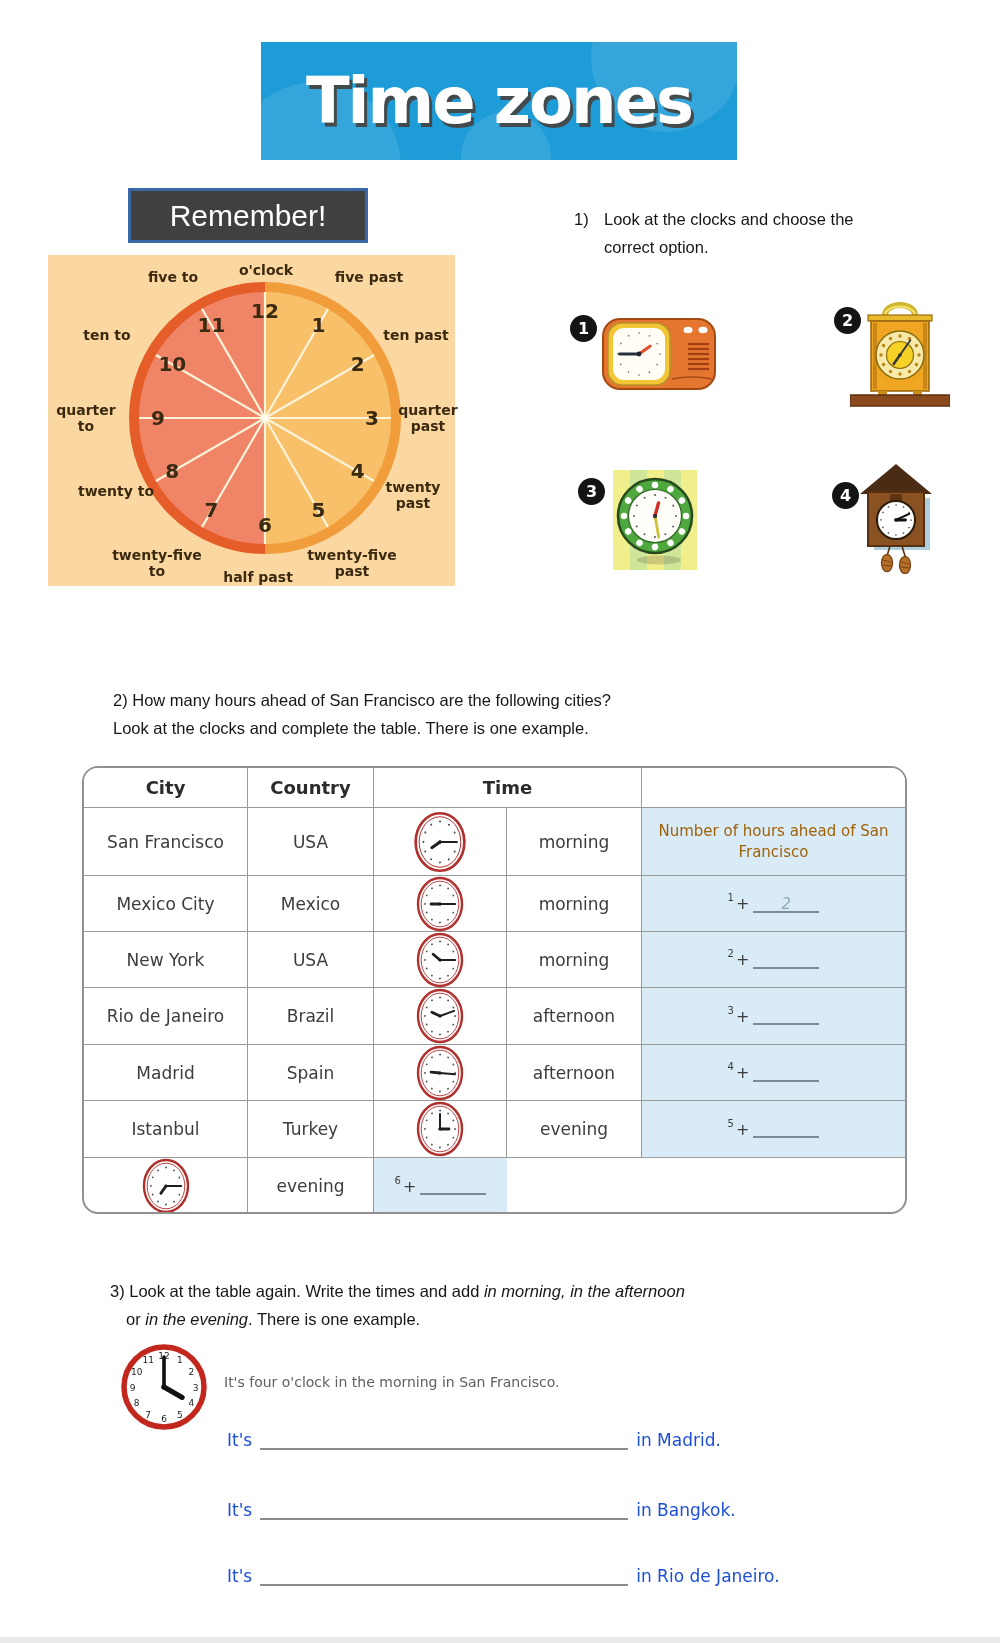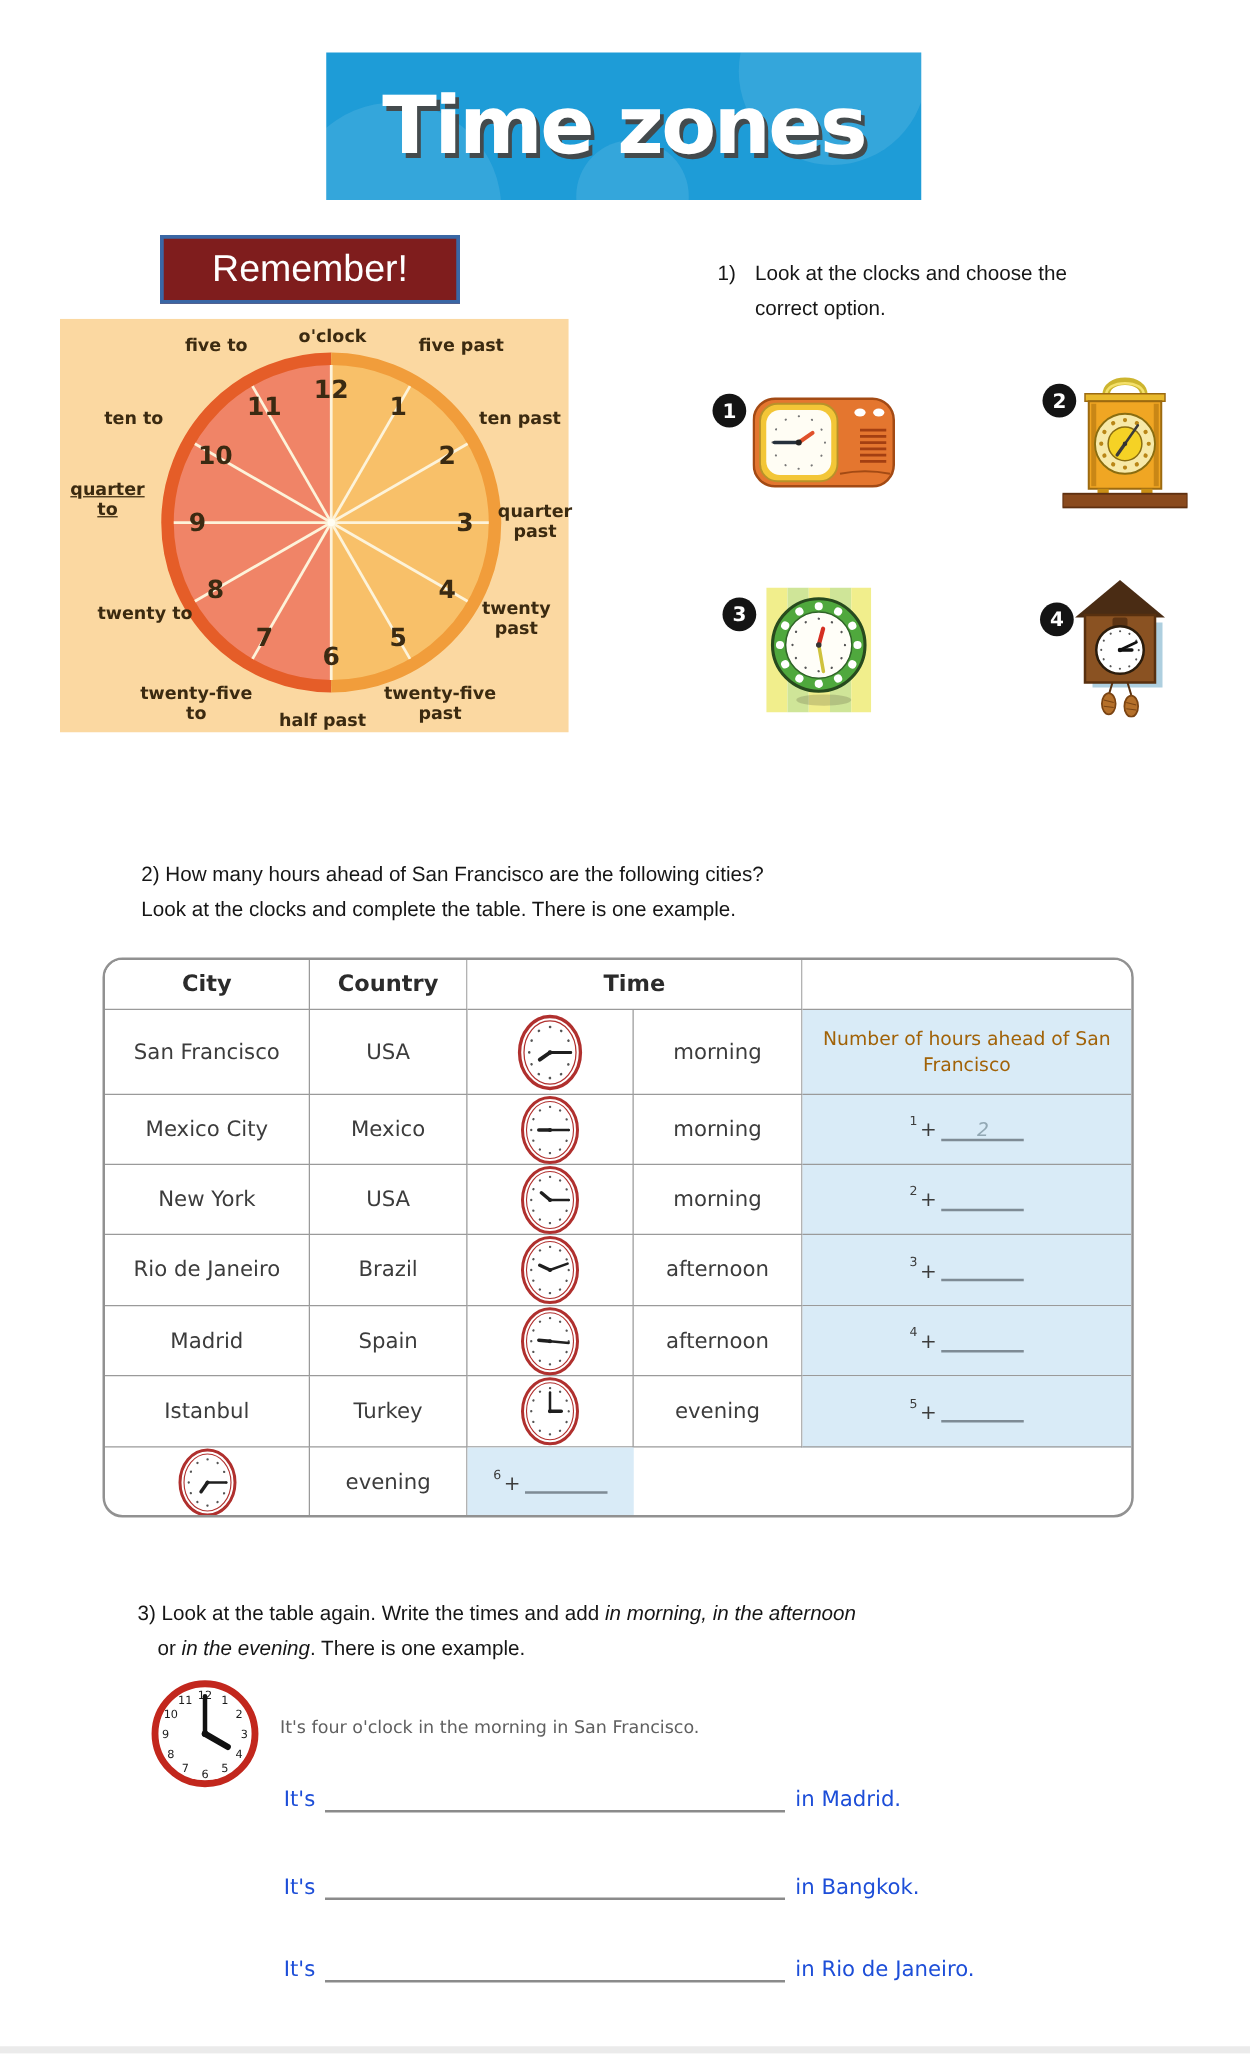--- a/index.html
+++ b/index.html
@@ -8,21 +8,21 @@
   .abs{position:absolute;}
 
   
   .banner{left:261px;top:42px;width:476px;height:118px;overflow:hidden;}
   .banner .bubble{position:absolute;border-radius:50%;background:rgba(255,255,255,0.10);}
   .banner-title{position:relative;width:100%;text-align:center;line-height:118px;
     font-family:"DejaVu Sans",sans-serif;font-weight:bold;font-size:64px;color:#fff;
     letter-spacing:-2px;text-shadow:3px 4px 0 rgba(70,70,70,0.95);}
 
   
-  .remember{left:128px;top:188px;width:240px;height:55px;background:#7f1d1d;border:3px solid #3a67a5;
+  .remember{left:128px;top:188px;width:240px;height:55px;background:#404040;border:3px solid #3a67a5;
     box-sizing:border-box;display:flex;align-items:center;justify-content:center;
     color:#fff;font-size:30px;font-family:"Liberation Sans",sans-serif;}
 
   
   .diagram{left:48px;top:255px;width:407px;height:331px;}
   .diagram .dlabel{position:absolute;transform:translate(-50%,-50%);text-align:center;
     font-weight:bold;font-size:14px;line-height:1.15;color:#3b2a10;}
 
   
   .instr{font-family:"Liberation Sans",sans-serif;font-size:16.5px;color:#161616;line-height:28px;}
@@ -109,21 +109,21 @@
         <text x="110" y="170">9</text>
         <text x="124.3" y="116">10</text>
         <text x="163.5" y="77">11</text>
       </g>
     </svg>
     <div class="dlabel" style="left:218px;top:15px;">o'clock</div>
     <div class="dlabel" style="left:125px;top:22px;white-space:nowrap;">five to</div>
     <div class="dlabel" style="left:321px;top:22px;white-space:nowrap;">five past</div>
     <div class="dlabel" style="left:59px;top:80px;white-space:nowrap;">ten to</div>
     <div class="dlabel" style="left:368px;top:80px;white-space:nowrap;">ten past</div>
-    <div class="dlabel" style="left:38px;top:145px;width:64px;text-decoration:underline;">quarter to</div>
+    <div class="dlabel" style="left:38px;top:163px;width:64px;">quarter to</div>
     <div class="dlabel" style="left:380px;top:163px;width:64px;">quarter past</div>
     <div class="dlabel" style="left:68px;top:236px;white-space:nowrap;">twenty to</div>
     <div class="dlabel" style="left:365px;top:240px;width:64px;">twenty past</div>
     <div class="dlabel" style="left:109px;top:308px;width:98px;">twenty-five to</div>
     <div class="dlabel" style="left:304px;top:308px;width:98px;">twenty-five past</div>
     <div class="dlabel" style="left:210px;top:322px;white-space:nowrap;">half past</div>
   </div>
 
   <div class="abs instr ex1-instr">
     <span class="ex1-num">1)</span>

